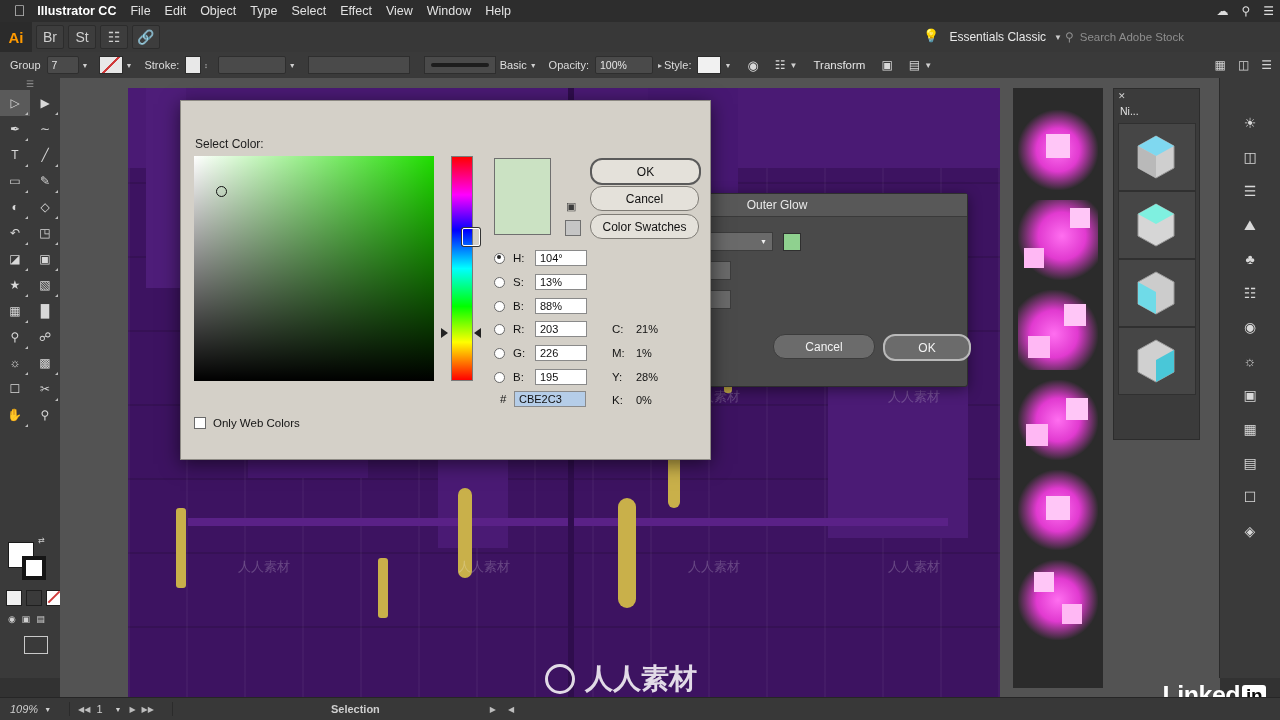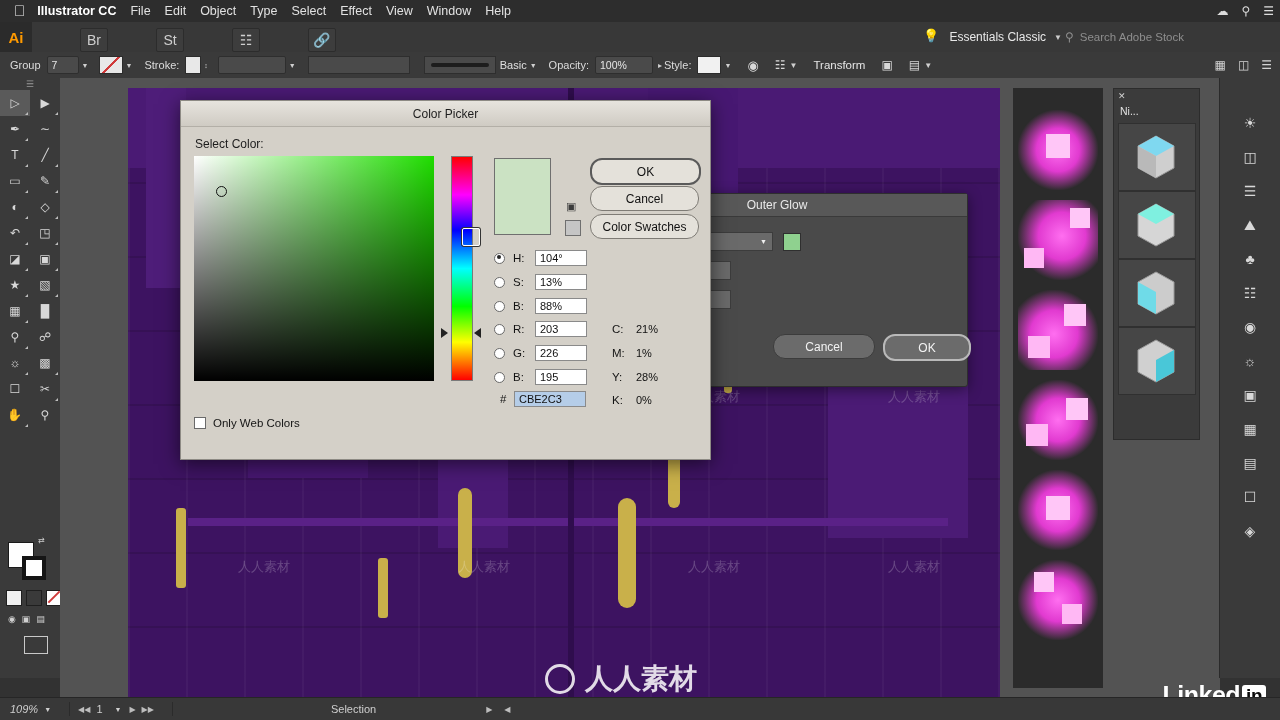--- a/index.html
+++ b/index.html
@@ -13,21 +13,21 @@
 
   
   .macbar{position:absolute;left:0;top:0;width:1280px;height:22px;background:#2d2d2d;display:flex;align-items:center;}
   .macbar .apple{color:#e6e6e6;font-size:15px;padding:0 12px 2px 14px;}
   .macbar .appname{color:#fff;font-size:12.5px;font-weight:bold;margin-right:14px;}
   .macbar .mi{color:#e2e2e2;font-size:12.5px;margin-right:14px;}
   .macbar .right{position:absolute;right:6px;top:0;height:22px;display:flex;align-items:center;gap:13px;}
   .macbar .right span{color:#dcdcdc;font-size:12px;}
 
   
-  .ctrl1{position:absolute;left:0;top:22px;width:1280px;height:30px;background:#383838;border-bottom:2px solid #ef4444;display:flex;align-items:flex-end;gap:44px;}
+  .ctrl1{position:absolute;left:0;top:22px;width:1280px;height:30px;background:#383838;border-bottom:2px solid #ef4444;display:flex;align-items:center;}
   .ai-logo{width:32px;height:30px;background:#2b2b2b;color:#ff9a00;font-size:15px;font-weight:bold;display:flex;align-items:center;justify-content:center;}
   .ctrl1 .ibtn{width:26px;height:22px;margin-left:4px;background:#3d3d3d;border:1px solid #2c2c2c;border-radius:2px;color:#cfcfcf;font-size:14px;display:flex;align-items:center;justify-content:center;}
   .ws{position:absolute;right:218px;top:4px;height:22px;display:flex;align-items:center;color:#e8e8e8;font-size:12px;}
   .ws .chev{margin-left:8px;font-size:8px;color:#cdcdcd;}
   .bulb{position:absolute;right:340px;top:6px;color:#d6d6d6;font-size:13px;}
   .search{position:absolute;right:20px;top:5px;width:195px;height:20px;display:flex;align-items:center;color:#8e8e8e;font-size:11.5px;}
   .search .mag{margin-right:6px;font-size:12px;}
 
   
   .ctrl2{position:absolute;left:0;top:52px;width:1280px;height:26px;background:#3a3a3a;border-bottom:1px solid #2a2a2a;display:flex;align-items:center;font-size:11px;color:#dcdcdc;}
@@ -404,21 +404,20 @@
     </div>
     <div class="og-row" style="left:14px;top:144px;">
       <span class="chk" style="margin-right:6px;"></span>
       <span>Preview</span>
     </div>
     <div class="og-btn" style="position:absolute;left:186px;top:140px;width:100px;">Cancel</div>
     <div class="og-btn prim" style="position:absolute;left:296px;top:140px;width:84px;">OK</div>
   </div>
 
   <div class="cp">
-    <div class="cp-title">Color Picker</div>
     <div class="cp-sub">Select Color:</div>
   </div>
 
   <div class="sv">
     <div class="sv-inner"></div>
       <div class="sv-white"></div>
       <div class="sv-black"></div>
     <div class="sv-ring"></div>
   </div>
   <div class="huebar"></div>
@@ -500,21 +499,21 @@
     </div>
     <div class="hsep"></div>
     <div class="seg">
       <span class="arrowL">◀◀</span>
       <span style="margin:0 6px;">1</span>
       <span style="margin-left:6px;font-size:7px;">▼</span>
       <span class="arrowR" style="margin-left:8px;">▶</span>
       <span class="arrowR" style="margin-left:6px;">▶▶</span>
     </div>
     <div class="hsep"></div>
-    <div class="seg" style="margin-left:150px;">
+    <div class="seg" style="margin-left:150px;font-weight:bold;">
       <span>Selection</span>
     </div>
     <div class="seg" style="margin-left:100px;">
       <span class="arrowR">▶</span>
       <span class="arrowL" style="margin-left:12px;">◀</span>
     </div>
   </div>
 
 </div>
 

